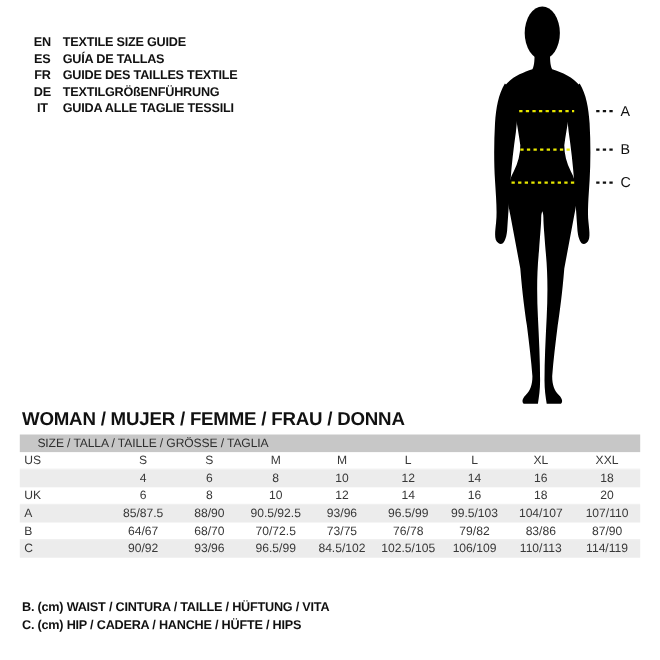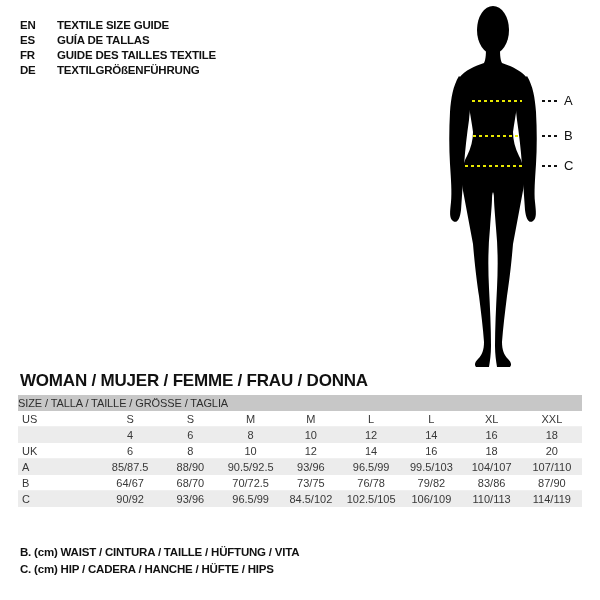--- a/index.html
+++ b/index.html
@@ -1,34 +1,34 @@
 <!DOCTYPE html>
 <html><head>
 <meta charset="utf-8">
 <style>
   html,body{margin:0;padding:0;}
   body{
     width:600px;height:600px;position:relative;background:#ffffff;
     font-family:"Liberation Sans",sans-serif;color:#1a1a1a;overflow:hidden;
   }
   
-  .lang-block{position:absolute;left:20px;top:18px;}
+  .lang-block{position:absolute;left:20px;top:32px;text-align:center;}
   .lang-row{display:flex;line-height:15px;font-size:11.5px;font-weight:bold;letter-spacing:-0.2px;color:#111;}
   .lang-code{width:37px;flex:0 0 37px;}
   .lang-title{white-space:nowrap;}
   
   .figure-wrap{position:absolute;left:425px;top:4px;width:170px;height:366px;}
   .abc-label{font-family:"Liberation Sans",sans-serif;font-size:13px;fill:#111;}
   
   .woman-title{position:absolute;left:20px;top:371px;font-size:17px;font-weight:bold;letter-spacing:-0.2px;color:#111;white-space:nowrap;}
   
   .size-table{position:absolute;left:18px;top:395px;width:564px;font-size:11px;color:#383838;}
   .t-header{
     background:#c7c7c7;color:#2e2e2e;height:16px;line-height:16px;
-    padding-left:0;font-size:11px;letter-spacing:-0.1px;
+    padding-left:16px;font-size:11px;letter-spacing:-0.1px;
   }
   .trow{display:grid;grid-template-columns:82px repeat(8,1fr);height:16px;line-height:16px;}
   .trow.shaded{background:#ececec;}
   .trow:not(.shaded){border-bottom:1px solid #f0f0f0;box-sizing:border-box;}
   .tcell{text-align:center;white-space:nowrap;overflow:visible;}
   .tcell.label{text-align:left;padding-left:4px;}
   
   .legend-block{position:absolute;left:20px;top:544px;}
   .legend-line{line-height:17px;font-size:11.5px;font-weight:bold;letter-spacing:-0.2px;color:#111;white-space:nowrap;}
 </style>
@@ -44,20 +44,24 @@
     <span class="lang-code">ES</span>
     <span class="lang-title">GUÍA DE TALLAS</span>
   </div>
   <div class="lang-row">
     <span class="lang-code">FR</span>
     <span class="lang-title">GUIDE DES TAILLES TEXTILE</span>
   </div>
   <div class="lang-row">
     <span class="lang-code">DE</span>
     <span class="lang-title">TEXTILGRÖßENFÜHRUNG</span>
+  </div>
+  <div class="lang-row">
+    <span class="lang-code">IT</span>
+    <span class="lang-title">GUIDA ALLE TAGLIE TESSILI</span>
   </div>
 </div>
 
 <div class="figure-wrap">
   <svg width="170" height="366" viewBox="0 0 170 366" xmlns="http://www.w3.org/2000/svg">
 
     <ellipse cx="68" cy="26" rx="16" ry="24" fill="#000"></ellipse>
 
     <path fill="#000" d="
       M 61,40

